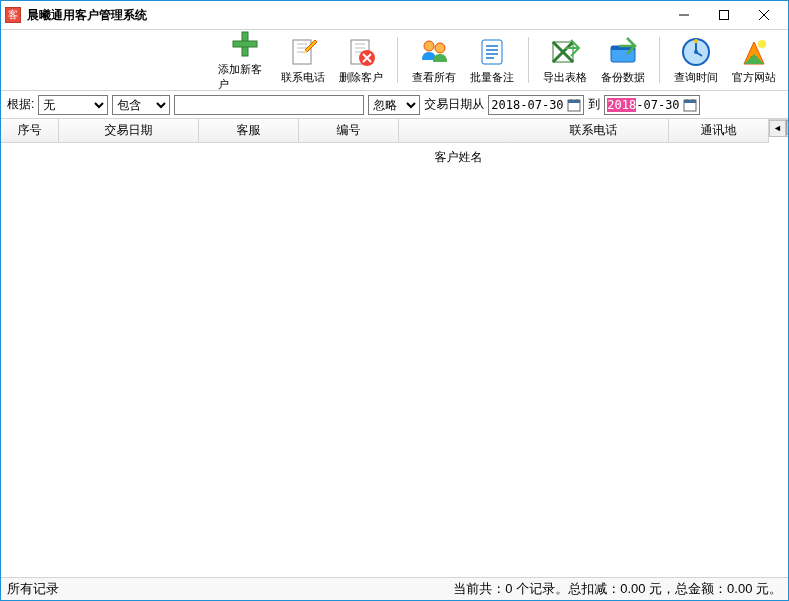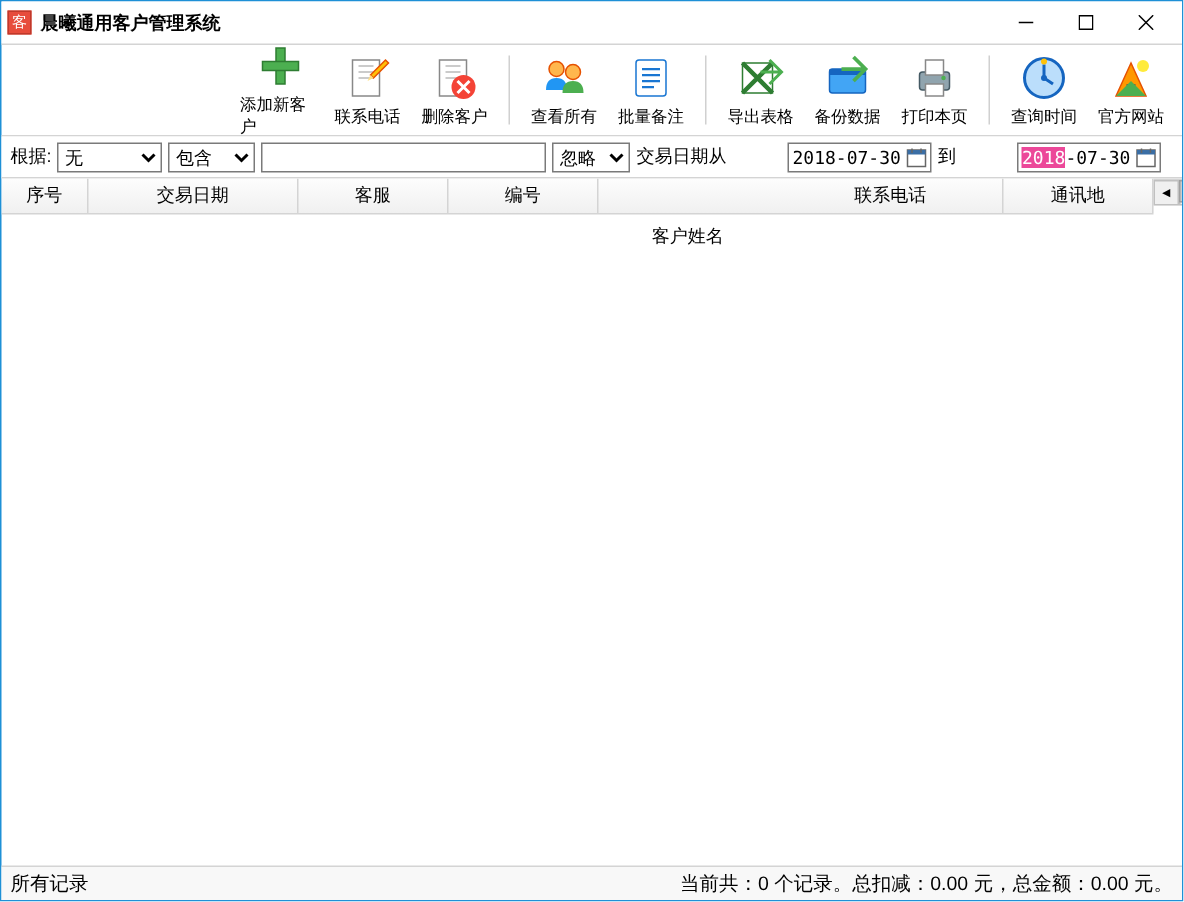--- a/index.html
+++ b/index.html
@@ -15,21 +15,21 @@
 .tool-btn .ticon { width: 32px; height: 32px; display: flex; align-items: center; justify-content: center; }
 .tool-btn .tlabel { font-size: 11px; margin-top: 2px; }
 .tool-sep { width: 1px; height: 46px; background: #d0d0d0; margin: 0 6px; }
 .filterbar { height: 28px; border-bottom: 1px solid #d4d4d4; display: flex; align-items: center; padding: 0 6px; gap: 4px; background: #fff; }
 .filterbar label { font-size: 12px; }
 .filterbar select, .filterbar input[type=text] { font-size: 12px; height: 20px; border: 1px solid #7a7a7a; background: #fff; }
 .filterbar .sel-field { width: 70px; }
 .filterbar .sel-op { width: 58px; }
 .filterbar .txt-search { width: 190px; }
 .filterbar .sel-ignore { width: 52px; }
-.filterbar .date-input { width: 96px; height: 20px; border: 1px solid #7a7a7a; display: inline-flex; align-items: center; padding: 0 2px; font-family: monospace; font-size: 12px; margin-left: 37px; }
+.filterbar .date-input { width: 96px; height: 20px; border: 1px solid #7a7a7a; display: inline-flex; align-items: center; padding: 0 2px; font-family: monospace; font-size: 12px; }
 .filterbar .date-input .dd { flex: 1; }
 .filterbar .date-input .cal { width: 14px; height: 14px; display: inline-block; }
 .filterbar .date-input.sel .dd span.hl { background: #ec4899; color: #fff; }
 .grid-wrap { flex: 1; display: flex; flex-direction: row; overflow: hidden; border-bottom: 1px solid #d4d4d4; }
 .grid-head { height: 24px; background: linear-gradient(#fdfdfd,#f0f0f0); border-bottom: 1px solid #d4d4d4; display: flex; }
 .grid-head .col { border-right: 1px solid #d4d4d4; display: flex; align-items: center; justify-content: center; font-size: 12px; }
 .grid-body { flex: 1; overflow: hidden; background: #fff; position: relative; }
 .grid-body .row { height: 19px; border-bottom: 1px solid #f0f0f0; }
 .hscroll { height: 17px; background: #f0f0f0; border-top: 1px solid #d4d4d4; display: flex; align-items: center; }
 .hscroll .arrow { width: 17px; height: 17px; background: #f0f0f0; border: 1px solid #c0c0c0; display: flex; align-items: center; justify-content: center; font-size: 9px; cursor: pointer; }
@@ -133,31 +133,20 @@
       </div>
       <div class="tool-btn">
         <div class="ticon">
           <svg width="32" height="32">
             <rect x="4" y="10" width="24" height="16" rx="2" fill="#42a5f5" stroke="#1565c0"></rect>
             <rect x="4" y="10" width="24" height="4" fill="#1565c0"></rect>
             <path d="M20 2 L28 10 L20 18 M28 10 H12" stroke="#4caf50" stroke-width="2.5" fill="none"></path>
           </svg>
         </div>
         <div class="tlabel">备份数据</div>
-      </div>
-      <div class="tool-btn">
-        <div class="ticon">
-          <svg width="32" height="32">
-            <rect x="6" y="12" width="20" height="12" rx="2" fill="#90a4ae" stroke="#455a64"></rect>
-            <rect x="10" y="4" width="12" height="10" fill="#fff" stroke="#888"></rect>
-            <rect x="10" y="20" width="12" height="8" fill="#fff" stroke="#888"></rect>
-            <circle cx="22" cy="16" r="1.5" fill="#4caf50"></circle>
-          </svg>
-        </div>
-        <div class="tlabel">打印本页</div>
       </div>
       <div class="tool-sep"></div>
       <div class="tool-btn">
         <div class="ticon">
           <svg width="32" height="32">
             <circle cx="16" cy="16" r="13" fill="#bbdefb" stroke="#1565c0" stroke-width="2"></circle>
             <circle cx="16" cy="16" r="2" fill="#1565c0"></circle>
             <path d="M16 16 L16 7 M16 16 L22 20" stroke="#1565c0" stroke-width="2"></path>
             <circle cx="16" cy="5" r="2" fill="#ffc107"></circle>
           </svg>

